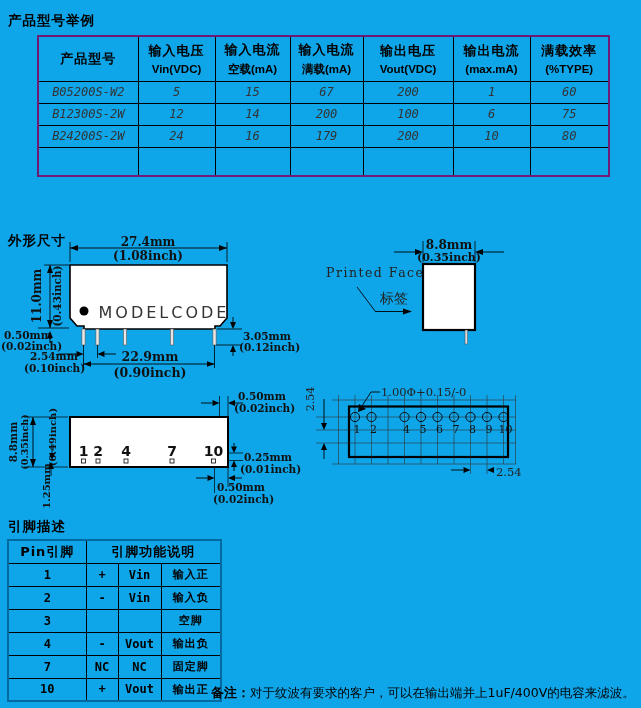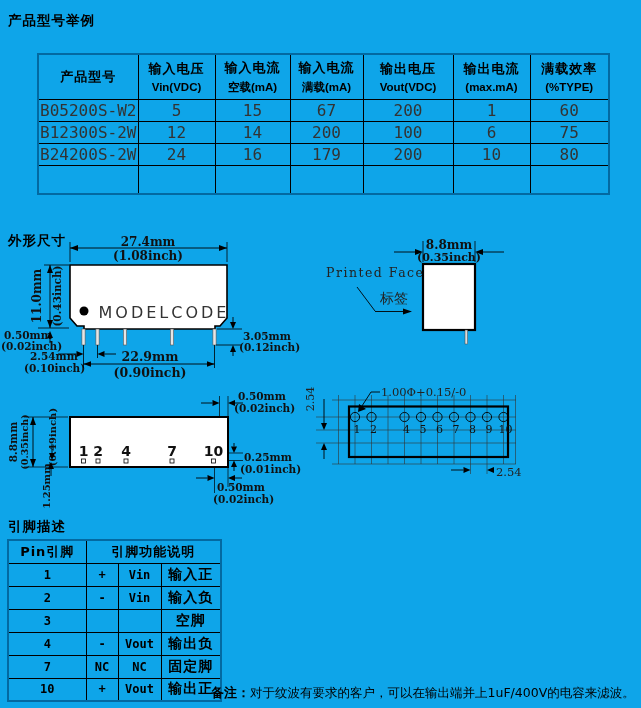--- a/index.html
+++ b/index.html
@@ -4,34 +4,34 @@
 <style>
   * { margin:0; padding:0; box-sizing:border-box; }
   html,body { background:#fff; }
   .page {
     position:relative; width:641px; height:708px; background:#0ea5e9;
     font-family:"DejaVu Sans", sans-serif; color:#000; overflow:hidden;
   }
   .sec-title { position:absolute; font-size:13.5px; font-weight:bold; letter-spacing:1px; }
   
   table { border-collapse:collapse; table-layout:fixed; }
-  .ptable { position:absolute; left:37px; top:53px; border:2px solid #0369a1; }
+  .ptable { position:absolute; left:37px; top:35px; border:2px solid #701a75; }
   .ptable td { border:1px solid #000; text-align:center; vertical-align:middle; padding:0; }
   .ptable tr.hd { height:45px; }
   .ptable tr.dr { height:22px; }
   .ptable tr.er { height:29px; }
   .h1 { font-size:13px; font-weight:bold; letter-spacing:1px; }
   .h2 { font-family:Liberation Sans, sans-serif; font-size:11.5px; font-weight:bold; margin-top:3px; }
-  .mono { font-family:"DejaVu Sans Mono", monospace; font-size:16px; color:#333; }
+  .mono { font-family:"DejaVu Sans Mono", monospace; font-size:12px; color:#333;font-style:italic; }
   
   .pintable { position:absolute; left:7px; top:539px; border:2px solid #0369a1; }
   .pintable td { border:1.5px solid #000; text-align:center; vertical-align:middle; padding:0; height:23px; }
   .pintable .pt-h { font-size:13px; font-weight:bold; letter-spacing:1px; }
   .pintable .pt-m { font-family:"DejaVu Sans Mono", monospace; font-size:12px; font-weight:bold; }
-  .pintable .pt-c { font-size:14px; font-weight:bold; letter-spacing:1px;font-family:Liberation Mono, monospace; }
+  .pintable .pt-c { font-size:11px; font-weight:bold; letter-spacing:1px;font-family:Liberation Mono, monospace; }
   
   .drawings { position:absolute; left:0; top:235px; }
   .dim  { font-family:"DejaVu Serif", serif; font-weight:bold; fill:#111; }
   .dimr { font-family:"DejaVu Serif", serif; fill:#222; }
   
   .note { position:absolute; left:211px; top:684px; font-size:12.5px; white-space:nowrap; }
   .note b { font-size:13px; font-weight:bold; }
 </style>
 </head>
 <body>

